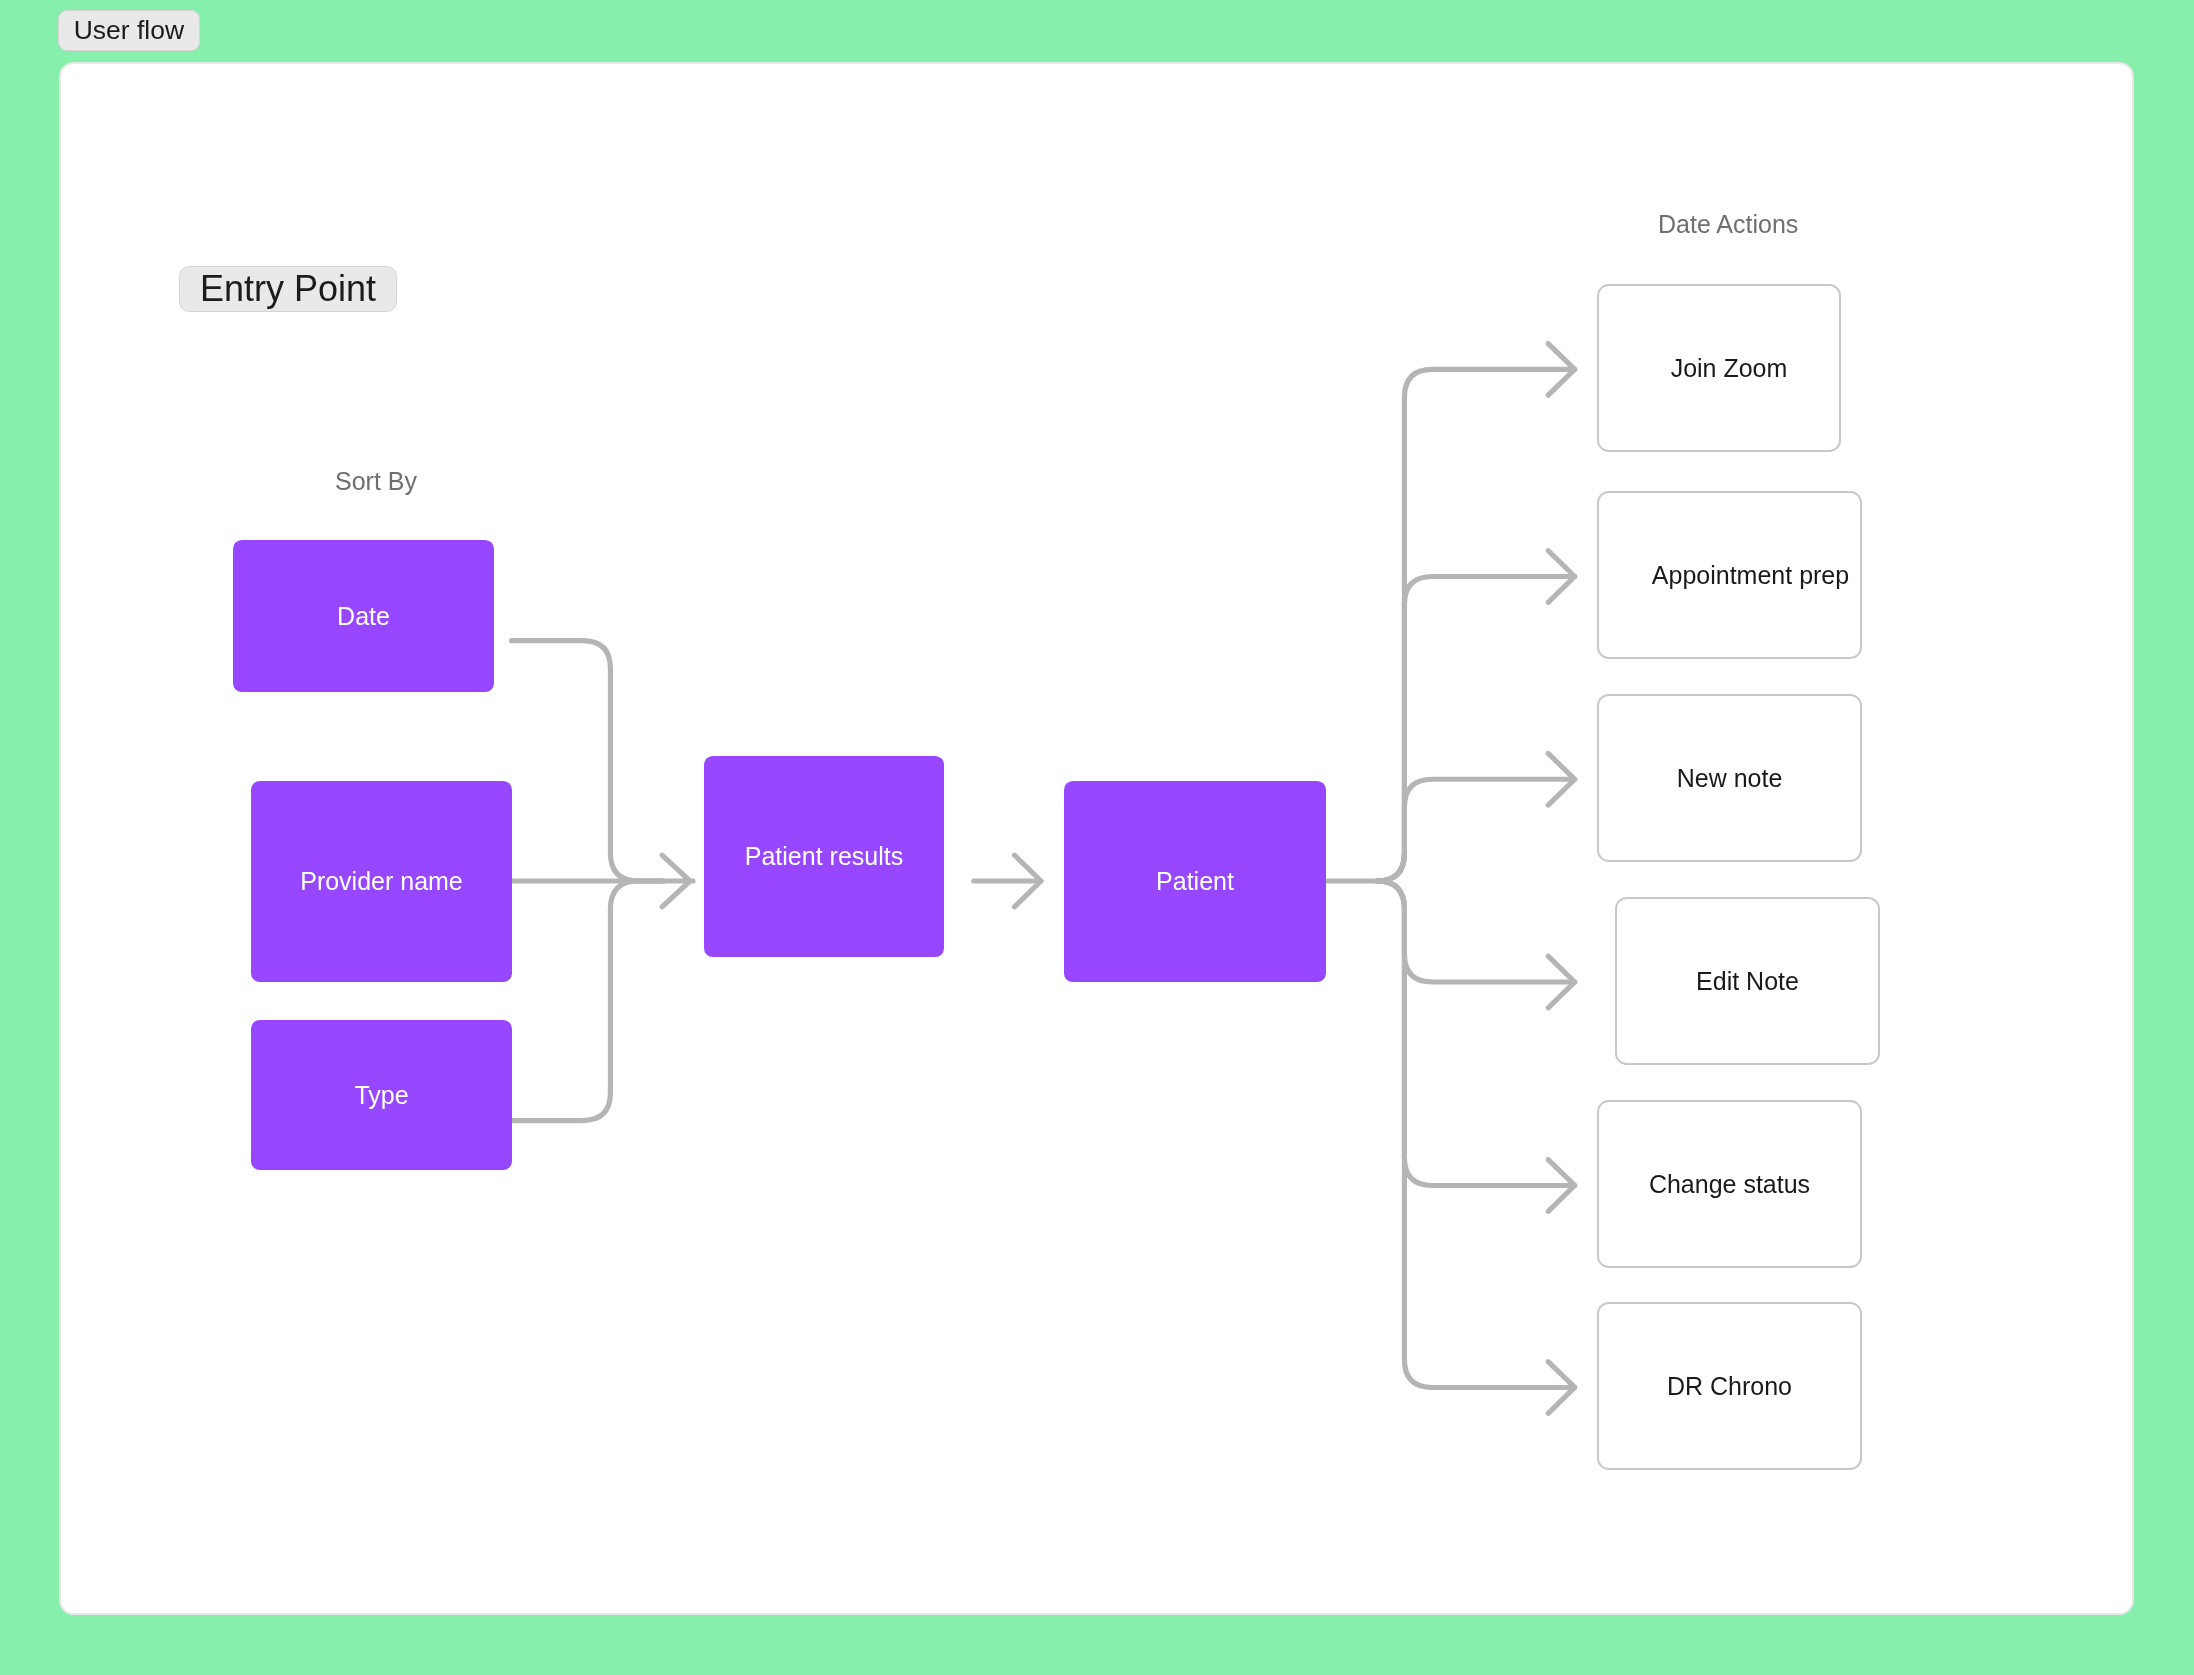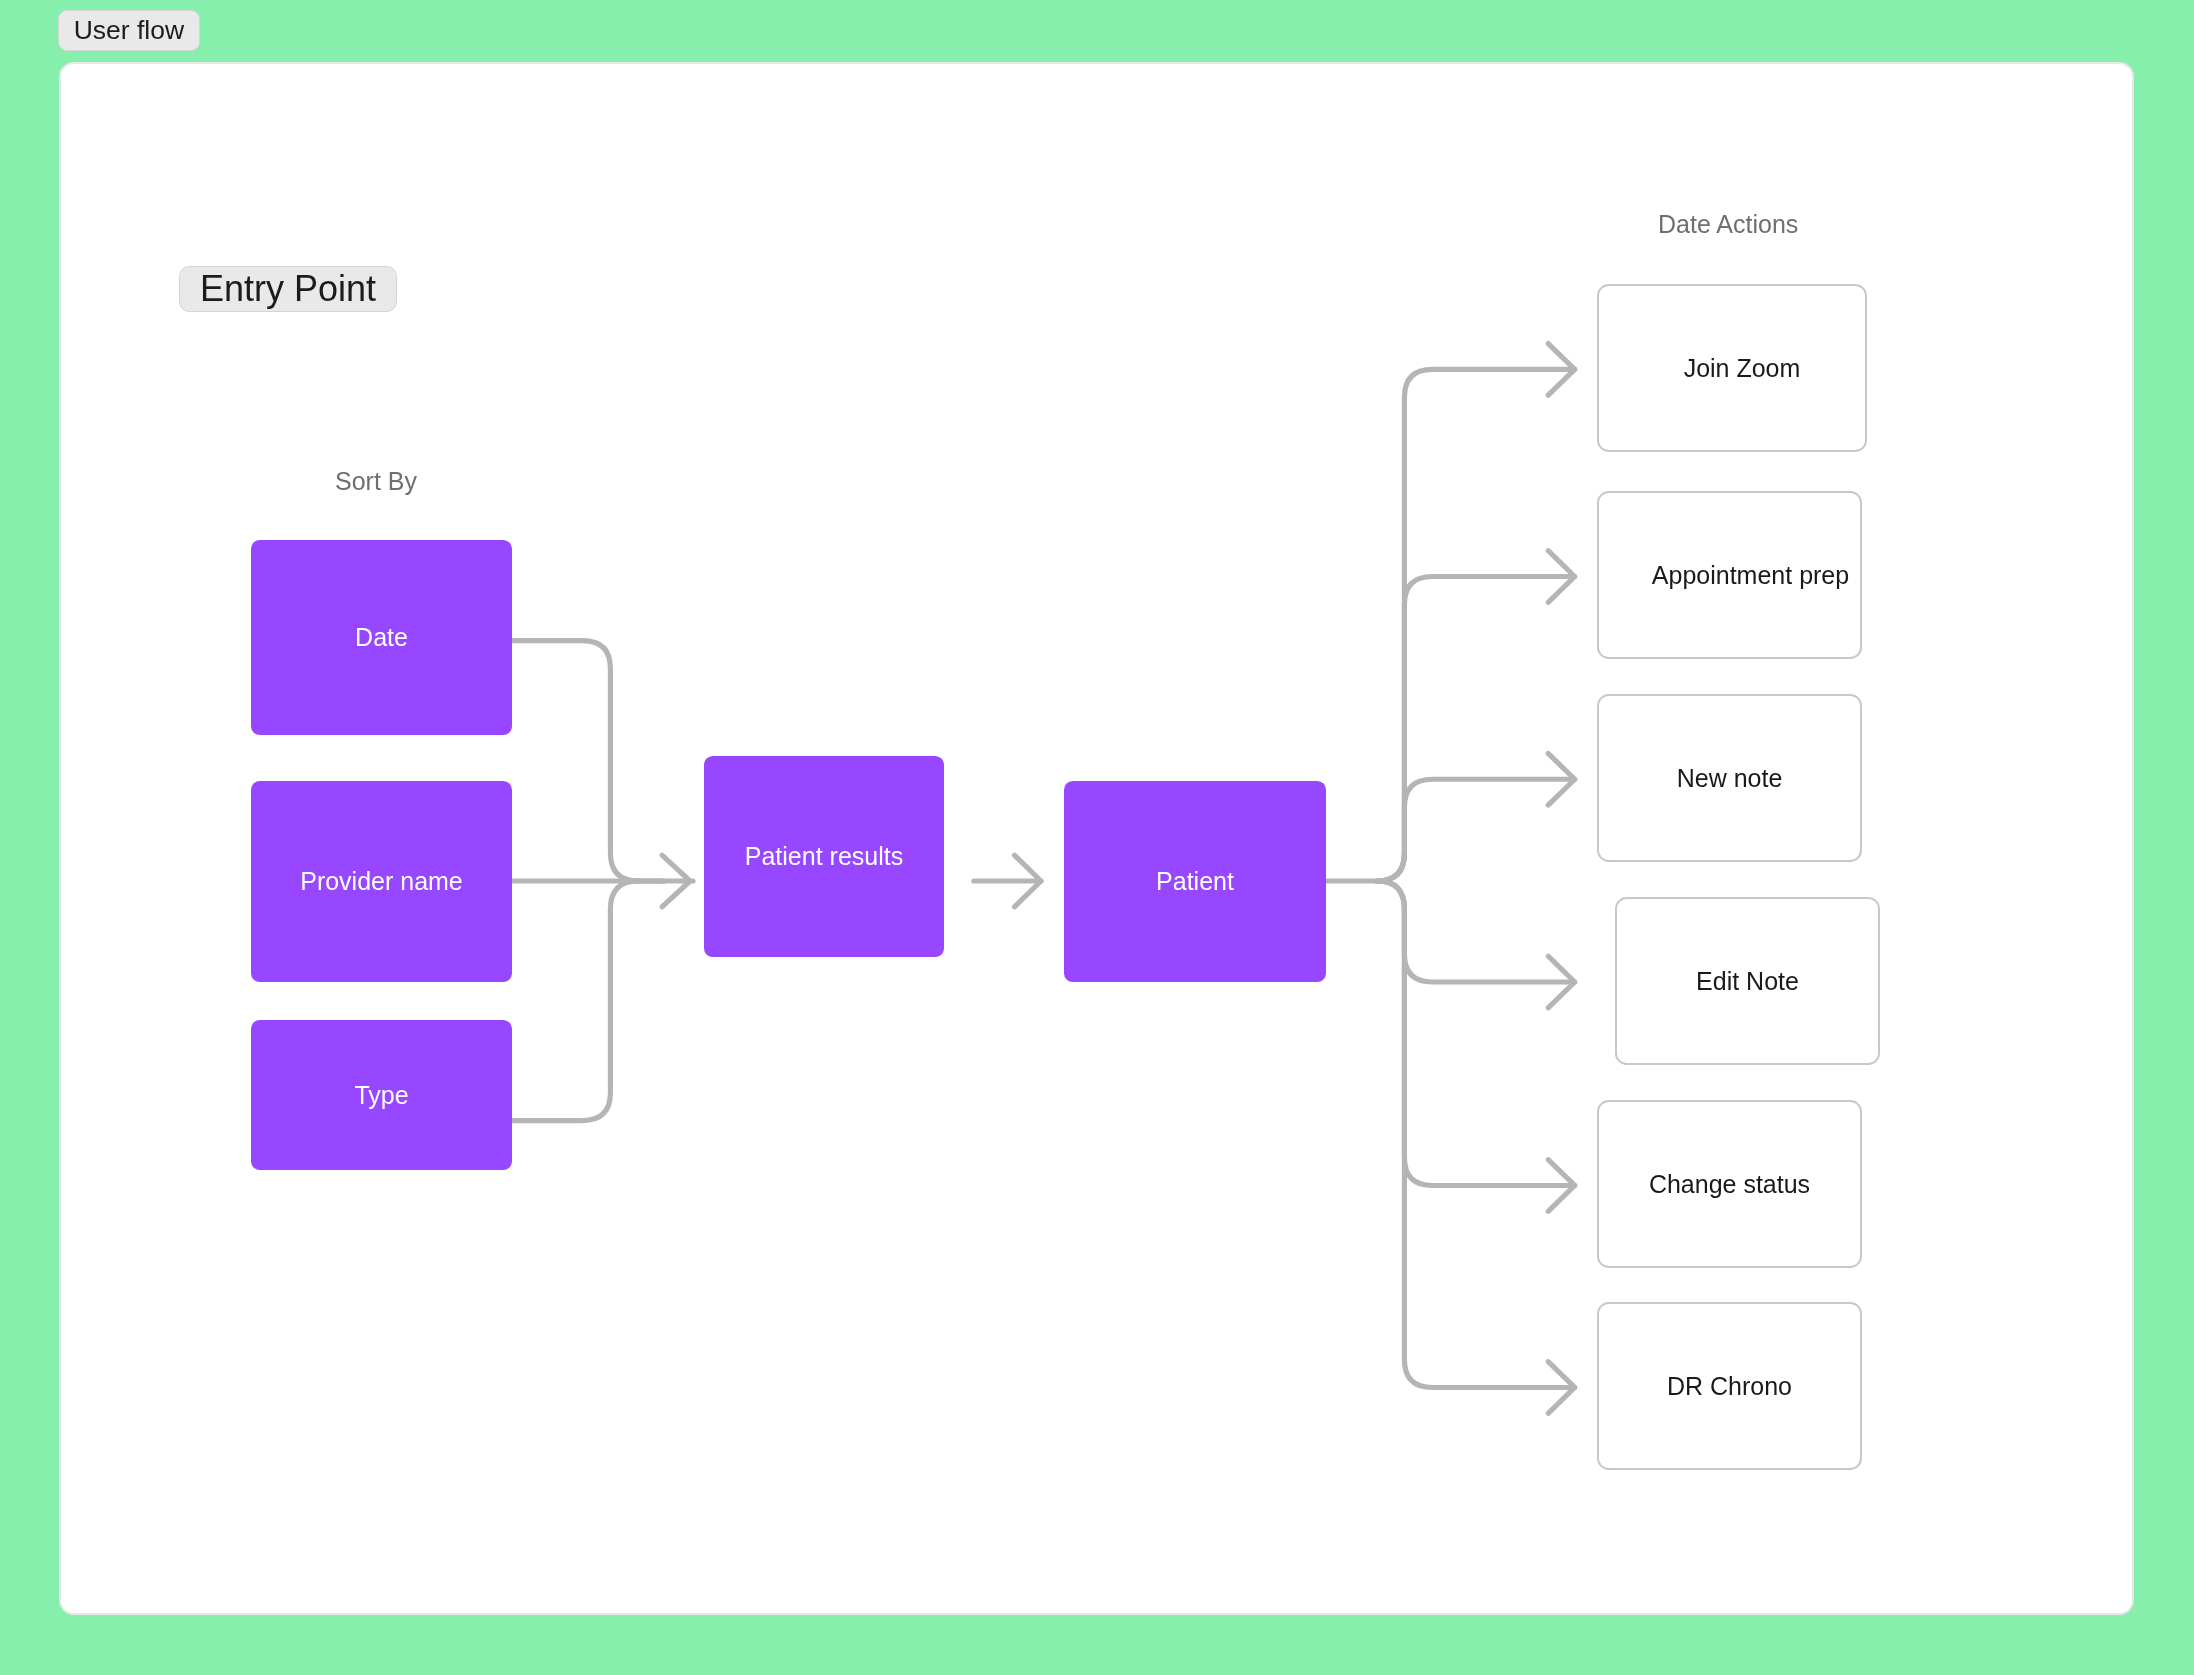--- a/index.html
+++ b/index.html
@@ -91,28 +91,28 @@
   }
   .node.outline {
     background: #ffffff;
     border: 2.9px solid #c8c8c8;
     border-radius: 11.8px;
     color: #1a1a1a;
     font-size: 25px;
   }
 
   
-  #node-date          { left: 251px;  top: 540px;  width: 261px; height: 195px; }
+  #node-date          { left: 233px;  top: 540px;  width: 261px; height: 152px; }
   #node-provider-name { left: 251px;  top: 781px; width: 261px; height: 201px; }
   #node-type          { left: 251px;  top: 1020px; width: 261px; height: 150px; }
   
   #node-patient-results { left: 704px;  top: 756px; width: 240px; height: 201px; }
   #node-patient         { left: 1064px; top: 781px; width: 262px; height: 201px; }
   
-  #node-join-zoom        { left: 1597px; top: 284px;  width: 270px; height: 168px; padding-left: 20px; }
+  #node-join-zoom        { left: 1597px; top: 284px;  width: 244px; height: 168px; padding-left: 20px; }
   #node-appointment-prep { left: 1597px; top = 0; top: 491px;  width: 265px; height: 168px; padding-left: 42px; }
   #node-new-note         { left: 1597px; top: 694px;  width: 265px; height: 168px; }
   #node-edit-note        { left: 1597px; top: 897px; width: 265px; height: 168px; margin-left: 18px; }
   #node-change-status    { left: 1597px; top: 1100px; width: 265px; height: 168px; }
   #node-dr-chrono        { left: 1597px; top: 1302px; width: 265px; height: 168px; }
 
   
   #wires {
     position: absolute;
     left: 0; top: 0;

